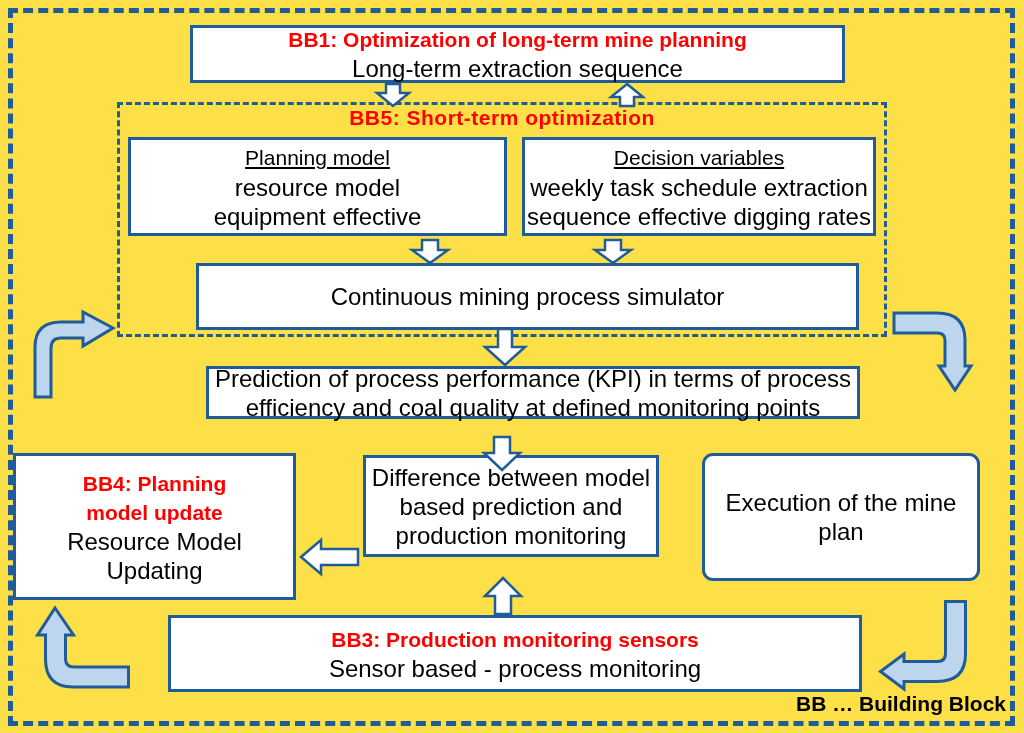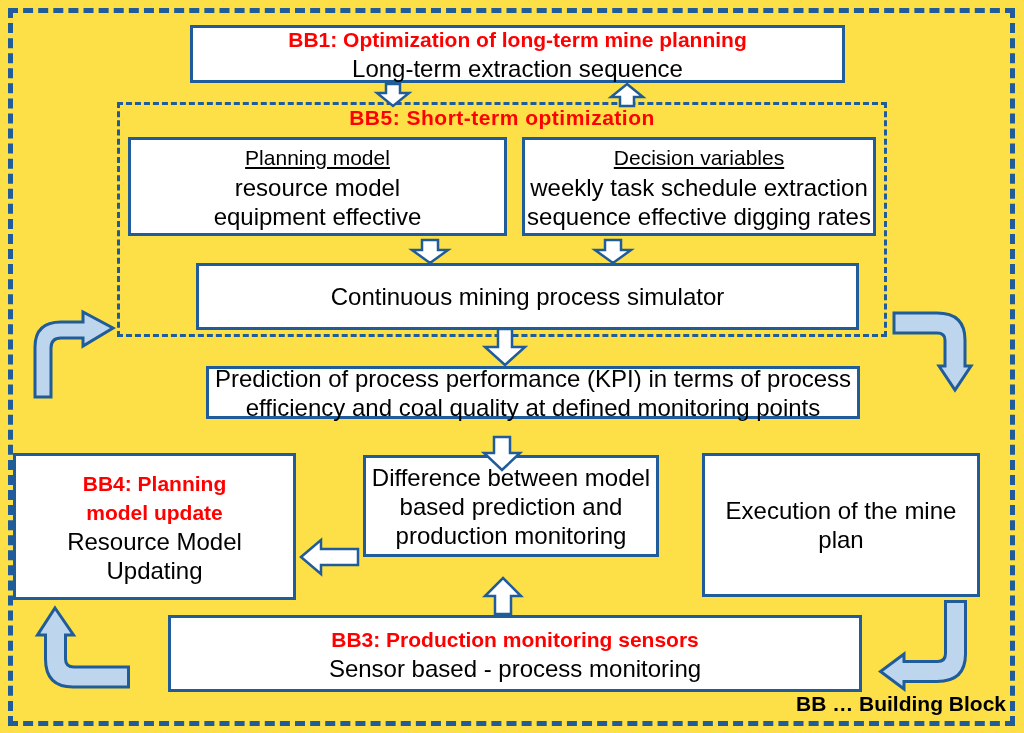--- a/index.html
+++ b/index.html
@@ -77,21 +77,21 @@
     <div class="t-body line">Resource Model</div>
     <div class="t-body line">Updating</div>
   </div>
 
   <div class="box" style="left:363px;top:455px;width:296px;height:102px;">
     <div class="t-body line">Difference between model</div>
     <div class="t-body line">based prediction and</div>
     <div class="t-body line">production monitoring</div>
   </div>
 
-  <div class="box" style="left:702px;top:453px;width:278px;height:144px;">
+  <div class="box" style="left:702px;top:453px;width:278px;height:128px;border-radius:11px;">
     <div class="t-body line">Execution of the mine</div>
     <div class="t-body line">plan</div>
   </div>
 
   <div class="box" style="left:168px;top:615px;width:694px;height:77px;">
     <div class="t-red line">BB3: Production monitoring sensors</div>
     <div class="t-body line">Sensor based - process monitoring</div>
   </div>
 
   <div class="legend">BB … Building Block</div>

